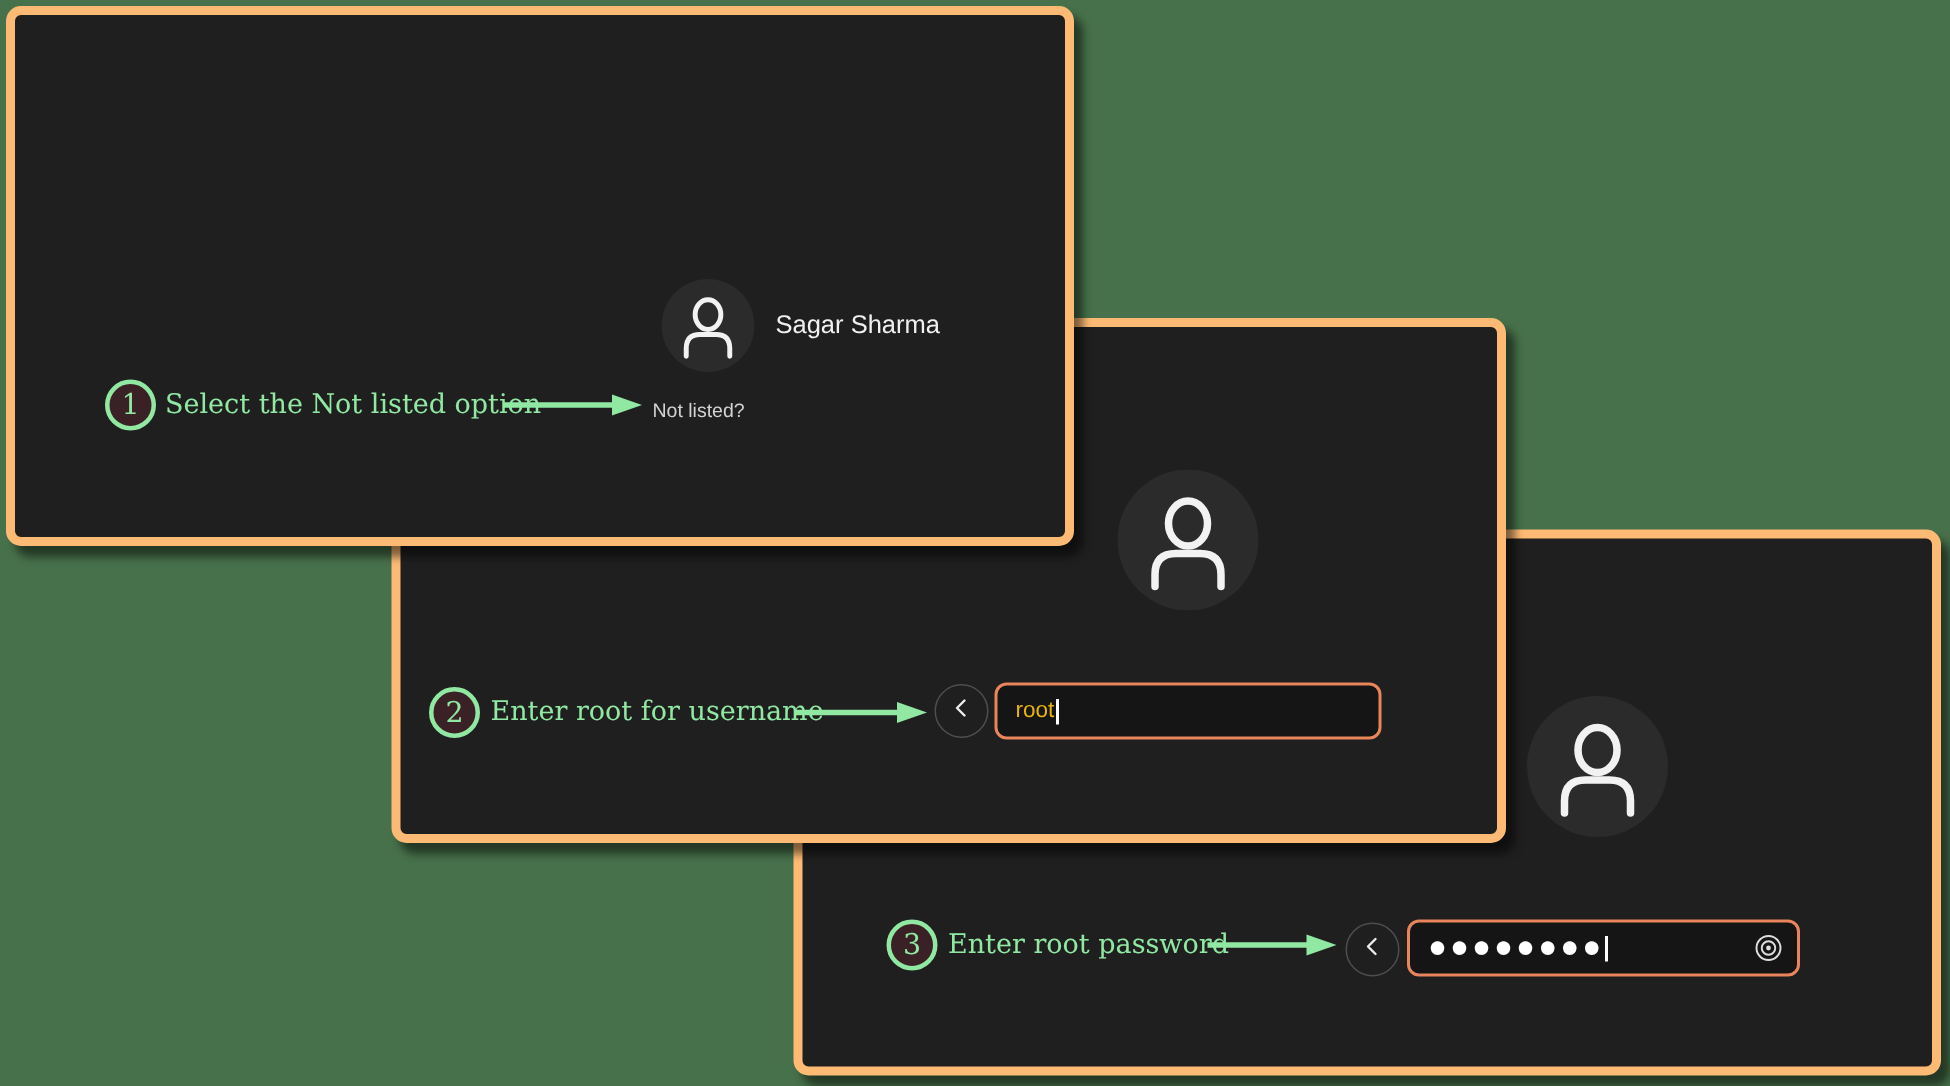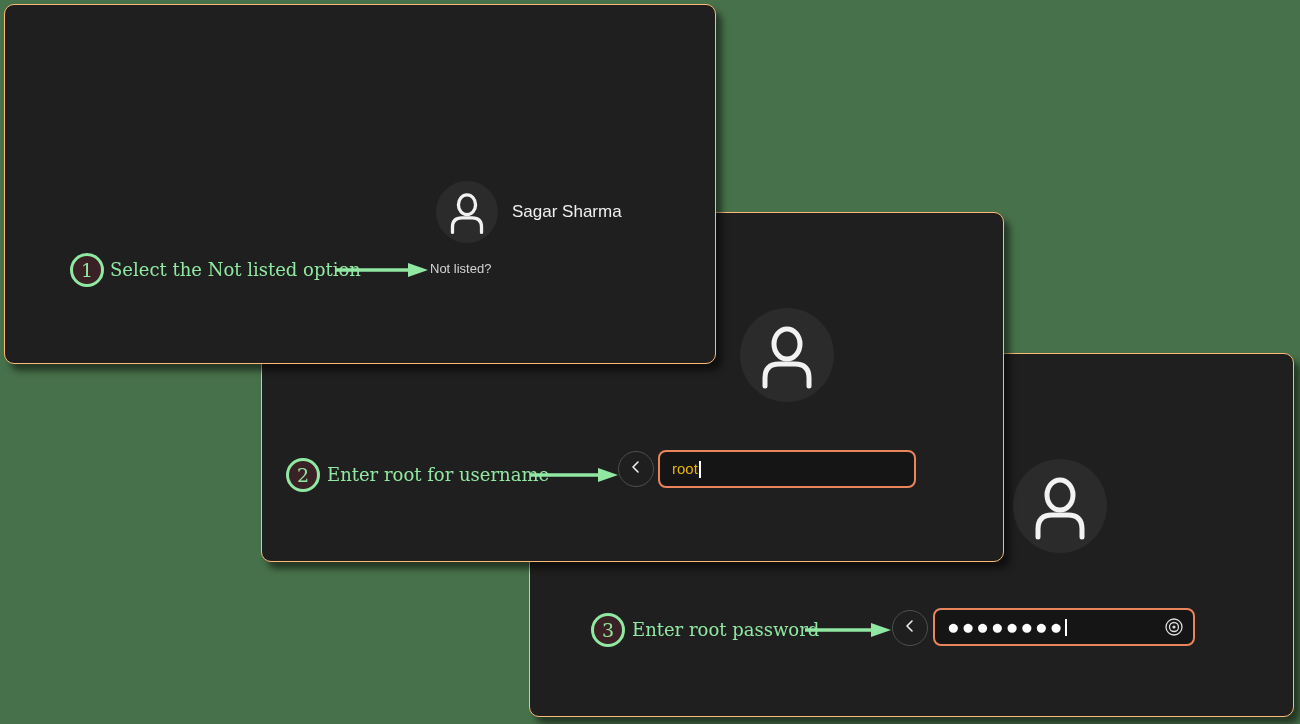--- a/index.html
+++ b/index.html
@@ -1,19 +1,19 @@
 <!DOCTYPE html>
 <html><head>
 <meta charset="utf-8">
 <style>
   html,body{margin:0;padding:0;}
   body{width:1300px;height:724px;font-family:"Liberation Sans",sans-serif;}
   #stage{position:relative;width:1300px;height:724px;background:#47714a;overflow:hidden;}
 
-  .panel{position:absolute;background:#1f1f1f;border:1px solid #fdba74;border-radius:10px;
+  .panel{position:absolute;background:#1f1f1f;border:6px solid #fdba74;border-radius:10px;
          box-sizing:border-box;box-shadow:6px 7px 6px rgba(0,0,0,0.5);}
   #panel-1{left:4px;top:4px;width:712px;height:360px;z-index:3;}
   #panel-2{left:261px;top:212px;width:743px;height:350px;z-index:2;}
   #panel-3{left:529px;top:353px;width:765px;height:364px;z-index:1;}
 
   .abs{position:absolute;}
   .avatar{border-radius:50%;}
   .user-name{color:#f0f0f0;font-size:17px;line-height:26px;white-space:nowrap;}
   .not-listed{color:#d3d3d3;font-size:13px;line-height:26px;cursor:pointer;white-space:nowrap;}
 

